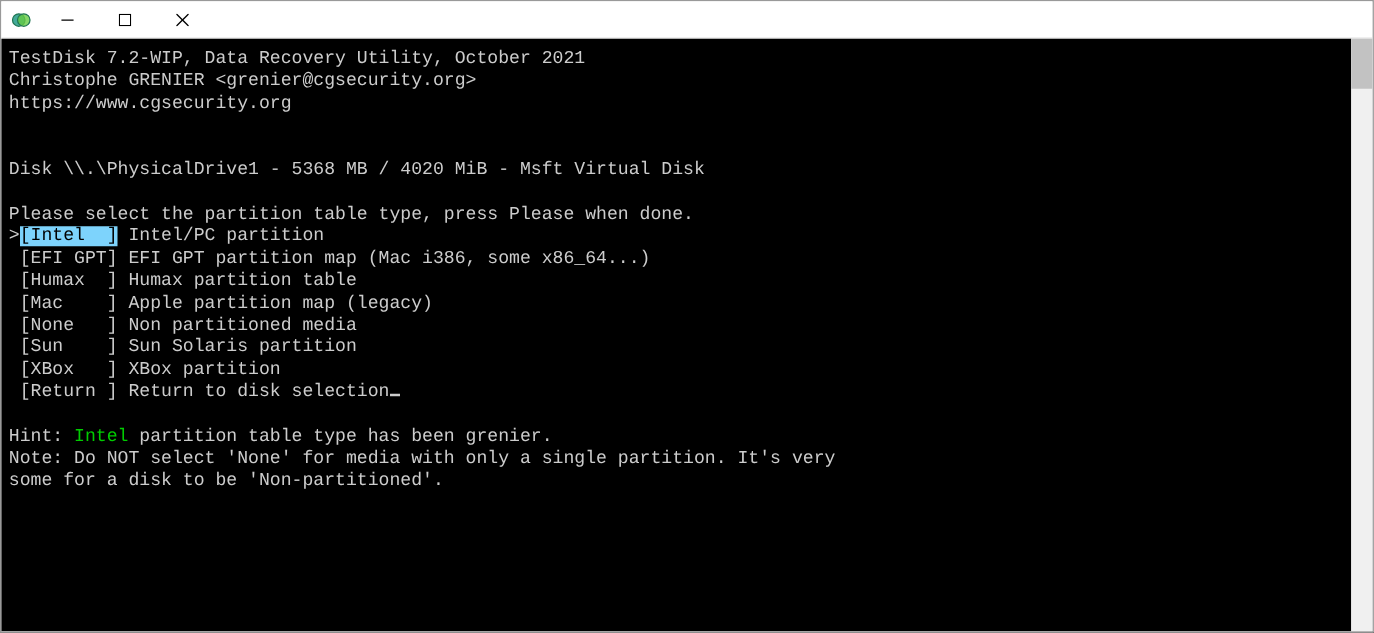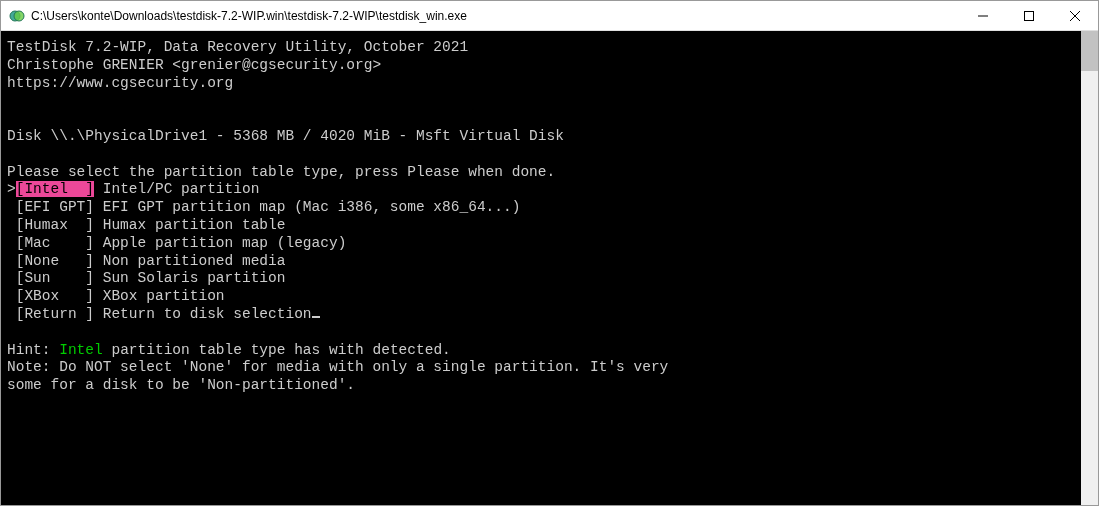--- a/index.html
+++ b/index.html
@@ -74,21 +74,21 @@
     }
     .scroll-thumb {
       position: absolute;
       top: 0;
       left: 0;
       width: 100%;
       height: 40px;
       background: #c2c2c2;
     }
     .highlight {
-      background: #ec4899;
+      background: #7dd3fc;
       color: #000;
     }
     .green {
       color: #0c0;
       text-align: center;
     }
     .cursor {
       display: inline-block;
       width: 8px;
       border-bottom: 2px solid #ccc;
@@ -98,21 +98,20 @@
 </head>
 <body>
 
 <div class="title-bar">
   <span class="title-bar-icon">
     <svg viewBox="0 0 16 16">
       <circle cx="6" cy="8" r="5" fill="#4a9" stroke="#275" stroke-width="1"></circle>
       <circle cx="10" cy="8" r="5" fill="#6c4" stroke="#275" stroke-width="1" fill-opacity="0.8"></circle>
     </svg>
   </span>
-  <span class="title-bar-text">C:\Users\konte\Downloads\testdisk-7.2-WIP.win\testdisk-7.2-WIP\testdisk_win.exe</span>
   <div class="window-controls">
     <div class="win-btn">
       <svg viewBox="0 0 10 10">
           <line x1="0" y1="5" x2="10" y2="5" stroke="currentColor" stroke-width="1"></line>
         </svg>
     </div>
     <div class="win-btn">
       <svg viewBox="0 0 10 10">
           <rect x="0.5" y="0.5" width="9" height="9" fill="none" stroke="currentColor" stroke-width="1"></rect>
         </svg>
@@ -137,19 +136,19 @@
 <span>Please select the partition table type, press Please when done.</span>
 <span id="menu-container">&gt;<span class="highlight">[Intel  ]</span> Intel/PC partition
  [EFI GPT] EFI GPT partition map (Mac i386, some x86_64...)
  [Humax  ] Humax partition table
  [Mac    ] Apple partition map (legacy)
  [None   ] Non partitioned media
  [Sun    ] Sun Solaris partition
  [XBox   ] XBox partition
  [Return ] Return to disk selection<span class="cursor"></span></span>
 
-<span><span>Hint: </span><span class="green">Intel</span><span> partition table type has with detected.</span></span>
+<span><span>Hint: </span><span class="green">Intel</span><span> partition table type has been grenier.</span></span>
 <span>Note: Do NOT select 'None' for media with only a single partition. It's very
 some for a disk to be 'Non-partitioned'.</span></div>
   <div class="scrollbar">
     <div class="scroll-thumb"></div>
   </div>
 </div>
 
 </body></html>

